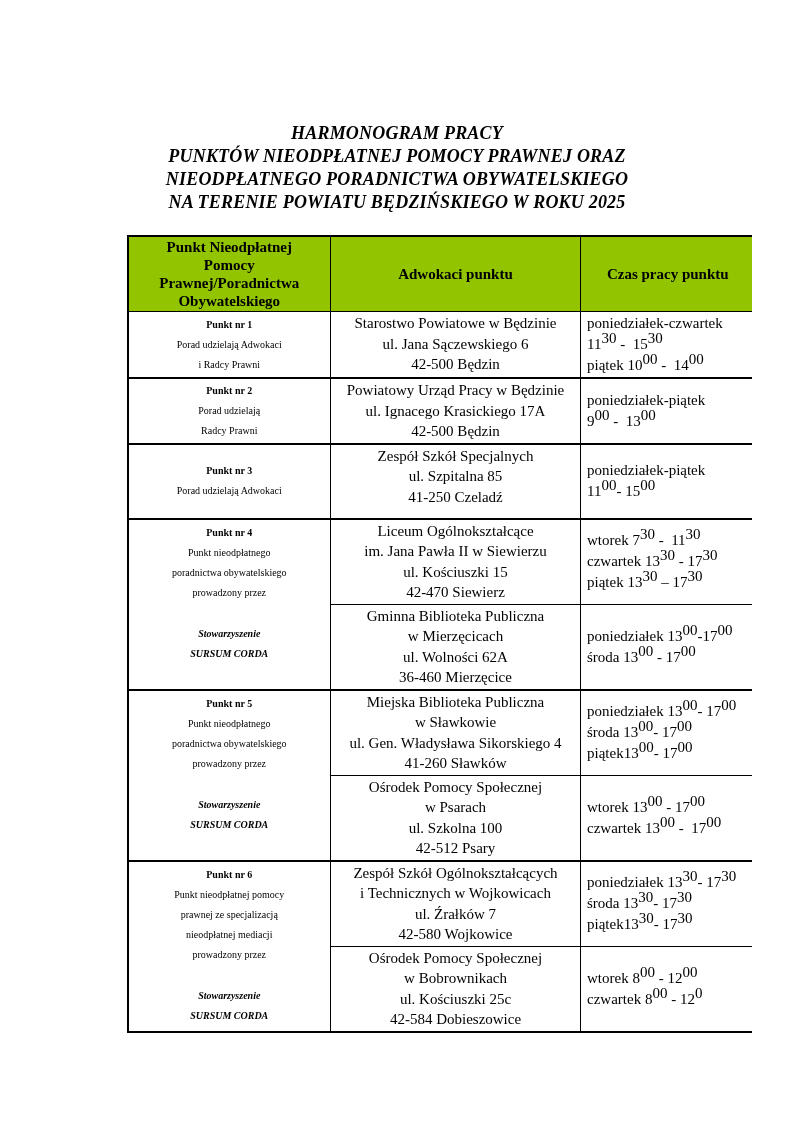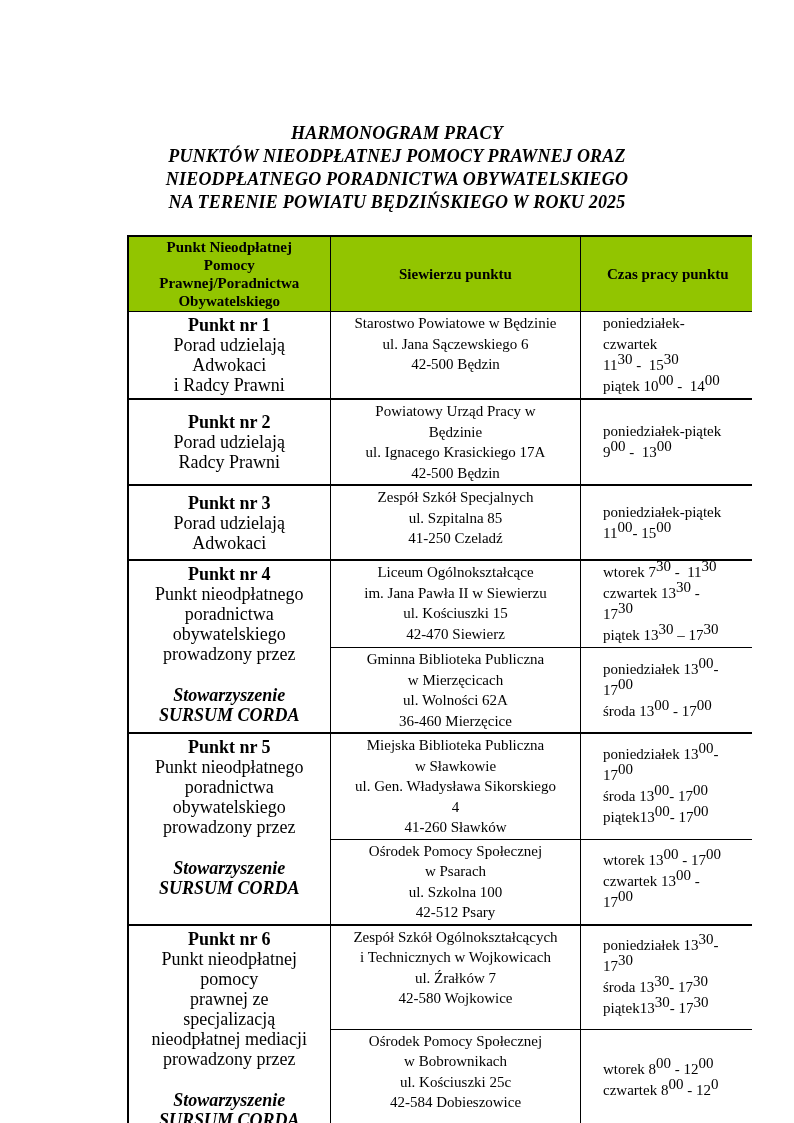--- a/index.html
+++ b/index.html
@@ -12,28 +12,28 @@
   .title{
     text-align:center;font-weight:700;font-style:italic;
     font-size:18px;line-height:23px;white-space:pre-line;letter-spacing:.2px;
   }
   .contact{margin:33px 0 0 94px;font-weight:700;font-size:15px;}
   .contact .email{margin-left:36px;}
   table.schedule{
     border-collapse:collapse;margin:21px 0 0 84px;
     table-layout:fixed;width:628px;border:2px solid #000;
   }
-  table.schedule th,table.schedule td{border:1px solid #000;padding:1px 22px;box-sizing:border-box;}
+  table.schedule th,table.schedule td{border:1px solid #000;padding:1px 6px;box-sizing:border-box;}
   thead tr{height:72px;}
   thead th{
     background:var(--header-green,#92C500);
     font-size:15px;font-weight:700;text-align:center;vertical-align:middle;
     line-height:18px;white-space:pre-line;border-bottom:2px solid #000;
   }
-  .punkt-cell{text-align:center;vertical-align:middle;font-size:18px;line-height:20px;}
+  .punkt-cell{text-align:center;vertical-align:middle;font-size:10px;line-height:20px;}
   .punkt-cell.rowspan{vertical-align:top;padding-top:3px;margin-top:13px;}
   .punkt-name{font-weight:700;}
   .punkt-desc{white-space:pre-line;}
   .punkt-org{font-weight:700;font-style:italic;white-space:pre-line;margin-top:21px;}
   .addr-cell{text-align:center;vertical-align:top;font-size:15px;line-height:20.5px;white-space:pre-line;padding:1px 8px;}
   .time-cell{text-align:left;vertical-align:middle;font-size:15px;line-height:21px;padding:1px 8px;white-space:pre-wrap;}
   .time-cell sup{font-size:15px;line-height:0;vertical-align:super;}
   tr.group-start td{border-top:2px solid #000;}
   .h65{height:65px}.h62{height:62px}.h75{height:75px}.h73{height:73px}
   .h76{height:76px}.h74{height:74px}.h77{height:77px}.h80{height:80px}
@@ -54,21 +54,21 @@
       <col style="width:203px">
         <col style="width:250px">
         <col style="width:175px">
     </colgroup>
     <thead>
       <tr>
         <th>Punkt Nieodpłatnej
 Pomocy
 Prawnej/Poradnictwa
 Obywatelskiego</th>
-        <th>Siewierzu punktu</th>
+        <th>Adwokaci punktu</th>
         <th>Czas pracy punktu</th>
       </tr>
     </thead>
     <tbody>
 
       <tr class="h65">
         <td class="punkt-cell">
           <div class="punkt-name">Punkt nr 1</div>
           <div class="punkt-desc">Porad udzielają Adwokaci
 i Radcy Prawni</div>

